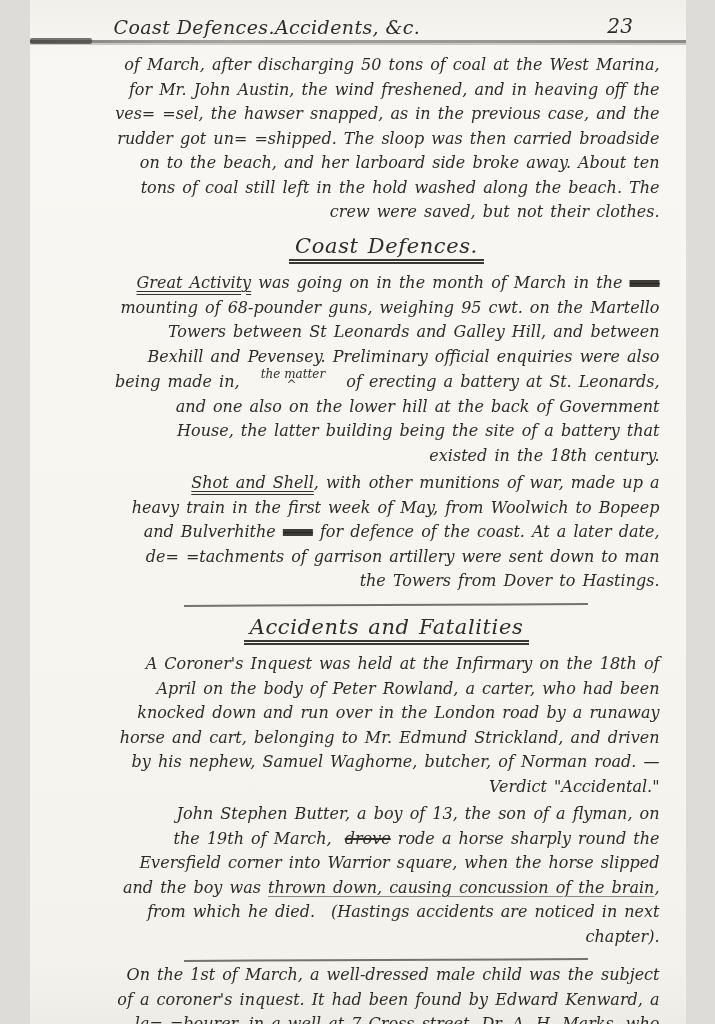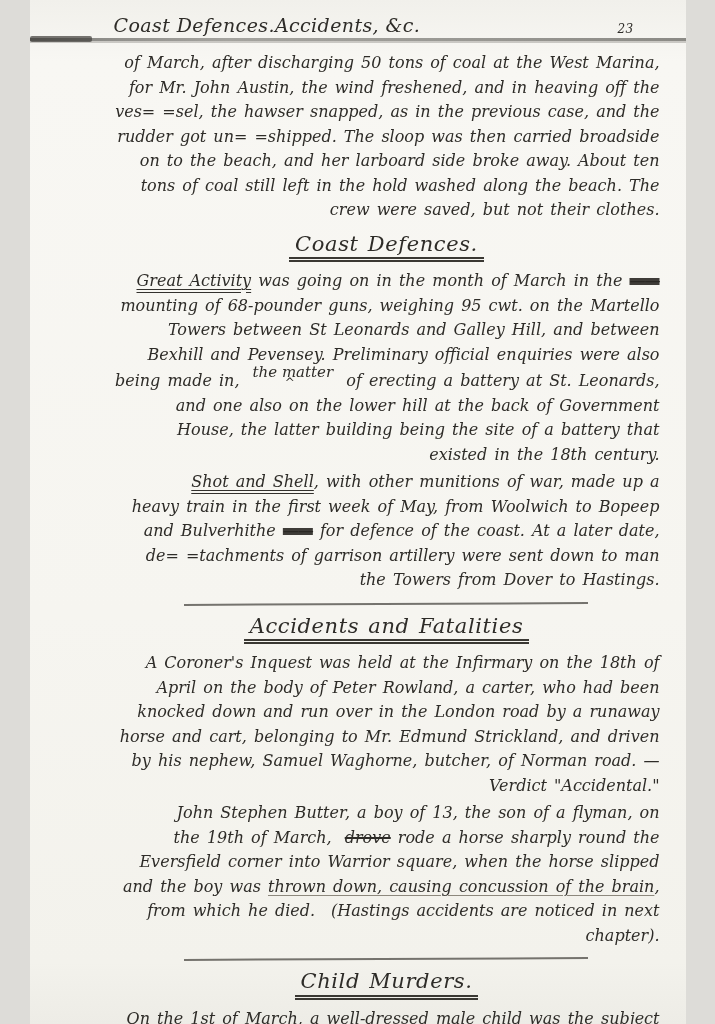--- a/index.html
+++ b/index.html
@@ -15,21 +15,21 @@
   }
   .page-header{
     display:flex;
     align-items:flex-end;
     padding:14px 26px 1px 84px;
     font-size:19px;
     letter-spacing:.4px;
   }
   .ht{white-space:nowrap;}
   .ht.center{}
-  .page-num{margin-left:auto;font-size:12px;padding-right:26px;}
+  .page-num{margin-left:auto;font-size:20px;padding-right:26px;}
   .top-rule{
     position:relative;
     height:3px;
     margin:1px 0 6px 0;
     background:linear-gradient(90deg,#6b6a66 0%,#8d8c88 10%,#a4a39e 30%,#989792 70%,#8b8a85 100%);
     box-shadow:0 2px 0 rgba(120,118,112,.35);
   }
   .smudge{
     position:absolute;left:0;top:-2px;width:62px;height:6px;
     background:#4a4844;border-radius:2px;opacity:.75;
@@ -52,21 +52,21 @@
     transform:rotate(-.25deg);
     opacity:.8;
   }
   .seg{white-space:pre-wrap;}
   .u{text-decoration:underline double;text-decoration-color:#33312d;text-underline-offset:3px;}
   .st{text-decoration:line-through;text-decoration-thickness:2px;text-decoration-color:#2e2c28;margin-left:6px;}
   .sc{text-decoration:line-through;text-decoration-thickness:.45em;text-decoration-color:rgba(42,40,36,.9);letter-spacing:-1px;}
   .pu{text-decoration:underline;text-decoration-color:#8d887d;text-decoration-thickness:1.2px;text-underline-offset:3px;}
   .ins{
     position:relative;display:inline-block;
-    font-size:15px;line-height:10px;vertical-align:9px;margin:0 6px;
+    font-size:12px;line-height:10px;vertical-align:9px;margin:0 14px;
     letter-spacing:0;word-spacing:0;
   }
   .ins::after{
     content:"^";
     position:absolute;left:40%;top:11px;
     font-size:12px;font-style:normal;color:#2e2c28;
   }
 </style>
 </head>
 <body>
@@ -86,17 +86,16 @@
   <main>
       <p class="para"><span class="seg">of March, after discharging 50 tons of coal at the West Marina, for Mr. John Austin, the wind freshened, and in heaving off the ves= =sel, the hawser snapped, as in the previous case, and the rudder got un= =shipped. The sloop was then carried broadside on to the beach, and her larboard side broke away. About ten tons of coal still left in the hold washed along the beach. The crew were saved, but not their clothes.</span></p>
       <div class="heading"><span class="heading-text">Coast Defences.</span></div>
       <p class="para"><span class="seg u">Great Activity</span><span class="seg"> was going on in the month of March in the </span><span class="seg sc">——</span><span class="seg"> mounting of 68-pounder guns, weighing 95 cwt. on the Martello Towers between St Leonards and Galley Hill, and between Bexhill and Pevensey. Preliminary official enquiries were also being made in, </span><span class="seg ins">the matter</span><span class="seg"> of erecting a battery at St. Leonards, and one also on the lower hill at the back of Government House, the latter building being the site of a battery that existed in the 18th century.</span></p>
       <p class="para ind"><span class="seg u">Shot and Shell</span><span class="seg">, with other munitions of war, made up a heavy train in the first week of May, from Woolwich to Bopeep and Bulverhithe </span><span class="seg sc">——</span><span class="seg"> for defence of the coast. At a later date, de= =tachments of garrison artillery were sent down to man the Towers from Dover to Hastings.</span></p>
       <div class="sep"></div>
       <div class="heading"><span class="heading-text">Accidents and Fatalities</span></div>
       <p class="para"><span class="seg">A Coroner's Inquest was held at the Infirmary on the 18th of April on the body of Peter Rowland, a carter, who had been knocked down and run over in the London road by a runaway horse and cart, belonging to Mr. Edmund Strickland, and driven by his nephew, Samuel Waghorne, butcher, of Norman road. — Verdict "Accidental."</span></p>
       <p class="para ind"><span class="seg">John Stephen Butter, a boy of 13, the son of a flyman, on the 19th of March, </span><span class="seg st">drove</span><span class="seg"> rode a horse sharply round the Eversfield corner into Warrior square, when the horse slipped and the boy was </span><span class="seg pu">thrown down, causing concussion of the brain</span><span class="seg">, from which he died.  (Hastings accidents are noticed in next chapter).</span></p>
       <div class="sep"></div>
-      <div class="heading"><span class="heading-text">Child Murders.</span></div>
       <p class="para"><span class="seg">On the 1st of March, a well-dressed male child was the subject of a coroner's inquest. It had been found by Edward Kenward, a la= =bourer, in a well at 7 Cross street. Dr. A. H. Marks, who made a post-mortem examination, believed the child was about three months old, that it had been well clothed and fed, and that it had lain in the water ten or more days. The house was untenanted,</span></p>
     </main>
 
 </div>
 
 </body></html>

